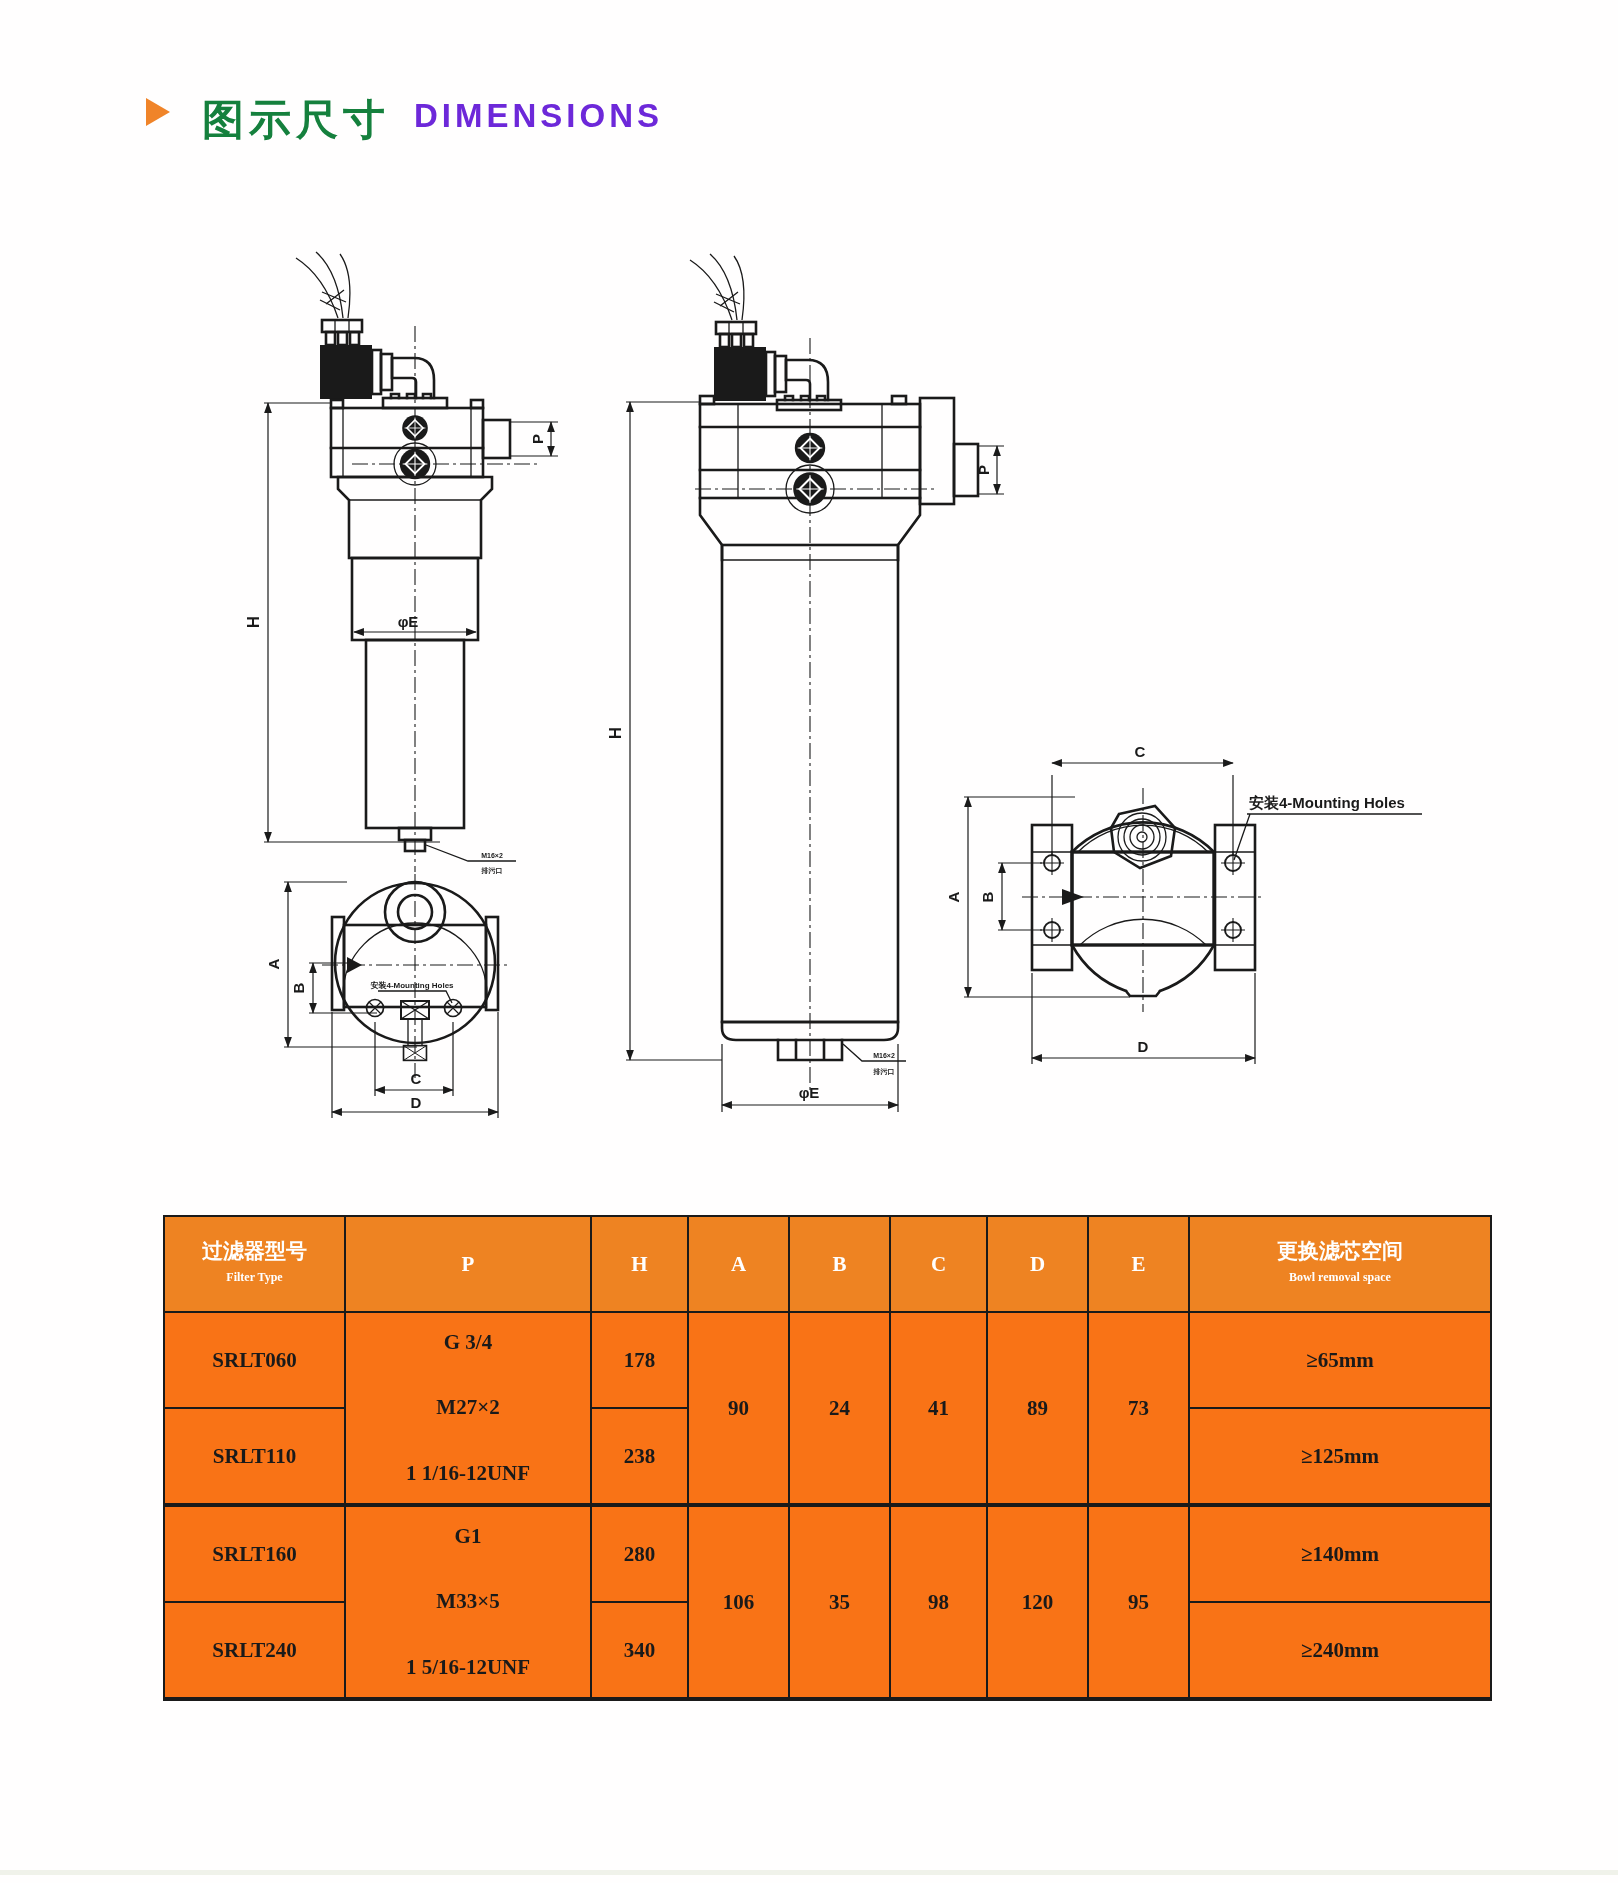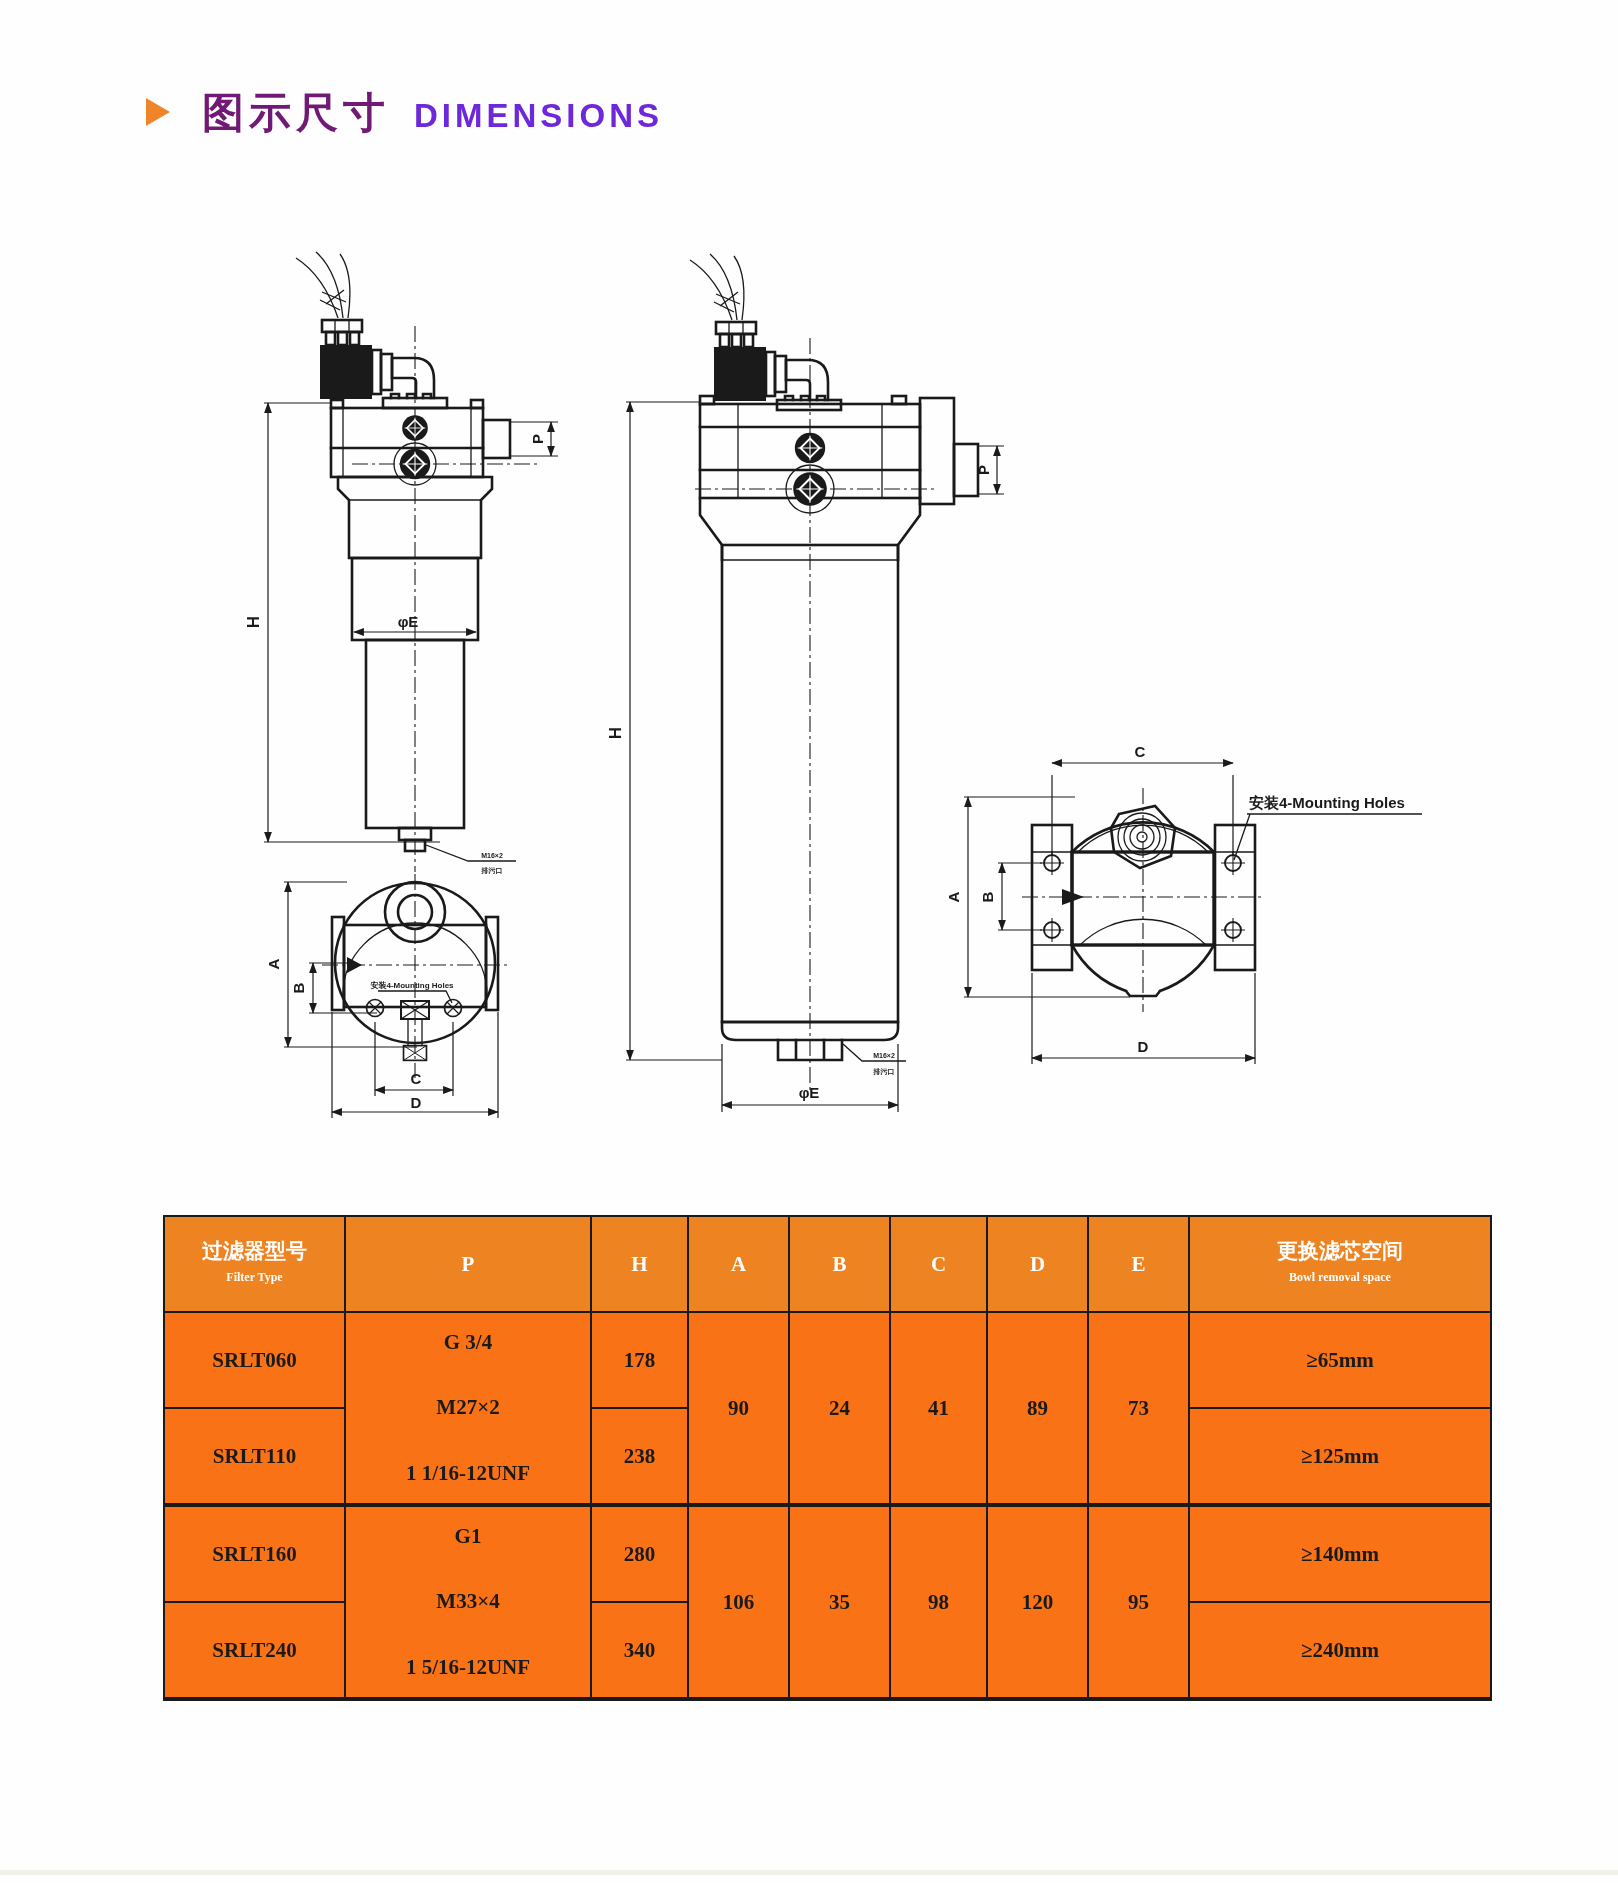--- a/index.html
+++ b/index.html
@@ -4,22 +4,22 @@
 <style>
   html,body{margin:0;padding:0;background:#ffffff;}
   .page{position:relative;width:1618px;height:1883px;background:#fffefe;overflow:hidden;
         font-family:"Liberation Serif",serif;color:#1a1a1a;}
 
   
   .sec-header{position:absolute;left:146px;top:84px;height:60px;}
   .tri{position:absolute;left:0;top:14px;width:0;height:0;
        border-top:14px solid transparent;border-bottom:14px solid transparent;
        border-left:24px solid #f08429;}
-  .title-zh{position:absolute;left:56px;top:1px;font-family:"DejaVu Sans","Liberation Sans",sans-serif;
-            font-weight:900;font-size:42px;line-height:56px;letter-spacing:5px;color:#701a75;white-space:nowrap;}
+  .title-zh{position:absolute;left:56px;top:8px;font-family:"DejaVu Sans","Liberation Sans",sans-serif;
+            font-weight:900;font-size:42px;line-height:56px;letter-spacing:5px;color:#15803d;white-space:nowrap;}
   .title-en{position:absolute;left:268px;top:10px;font-family:"Liberation Sans",sans-serif;
             font-weight:bold;font-size:33px;line-height:44px;letter-spacing:4px;color:#6d28d9;white-space:nowrap;}
 
   
   .drawings{position:absolute;left:0;top:0;width:1618px;height:1190px;}
   .ol{fill:none;stroke:#1a1a1a;stroke-width:2.6;stroke-linejoin:miter;stroke-linecap:square;}
   .ol2{fill:none;stroke:#1a1a1a;stroke-width:3.4;stroke-linejoin:miter;}
   .thin{fill:none;stroke:#1a1a1a;stroke-width:1.3;}
   .dim{fill:none;stroke:#1a1a1a;stroke-width:1.2;}
   .cl{fill:none;stroke:#1a1a1a;stroke-width:1.1;stroke-dasharray:16 4 3 4;}
@@ -313,21 +313,21 @@
       <tr>
         <td>SRLT110</td>
         <td>238</td>
         <td>≥125mm</td>
       </tr>
       <tr class="bt-heavy">
         <td>SRLT160</td>
         <td rowspan="2">
           <div class="pcell">
             <div>G1</div>
-            <div>M33×4</div>
+            <div>M33×5</div>
             <div>1 5/16-12UNF</div>
           </div>
         </td>
         <td>280</td>
         <td rowspan="2">106</td>
         <td rowspan="2">35</td>
         <td rowspan="2">98</td>
         <td rowspan="2">120</td>
         <td rowspan="2">95</td>
         <td>≥140mm</td>

